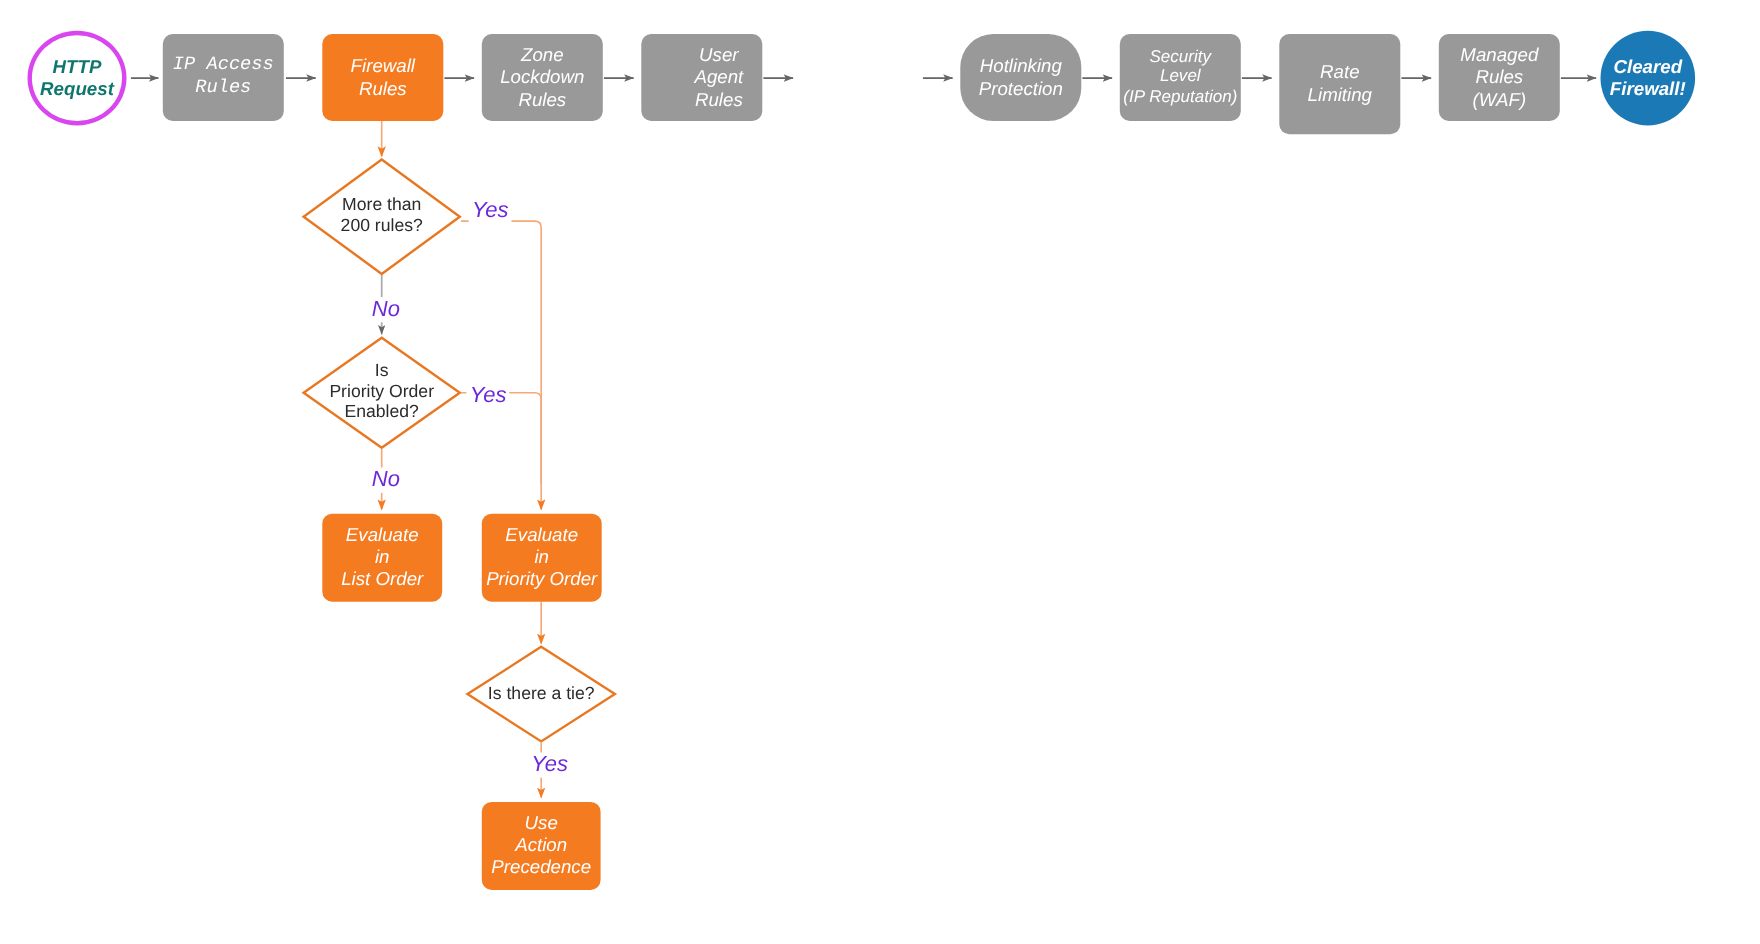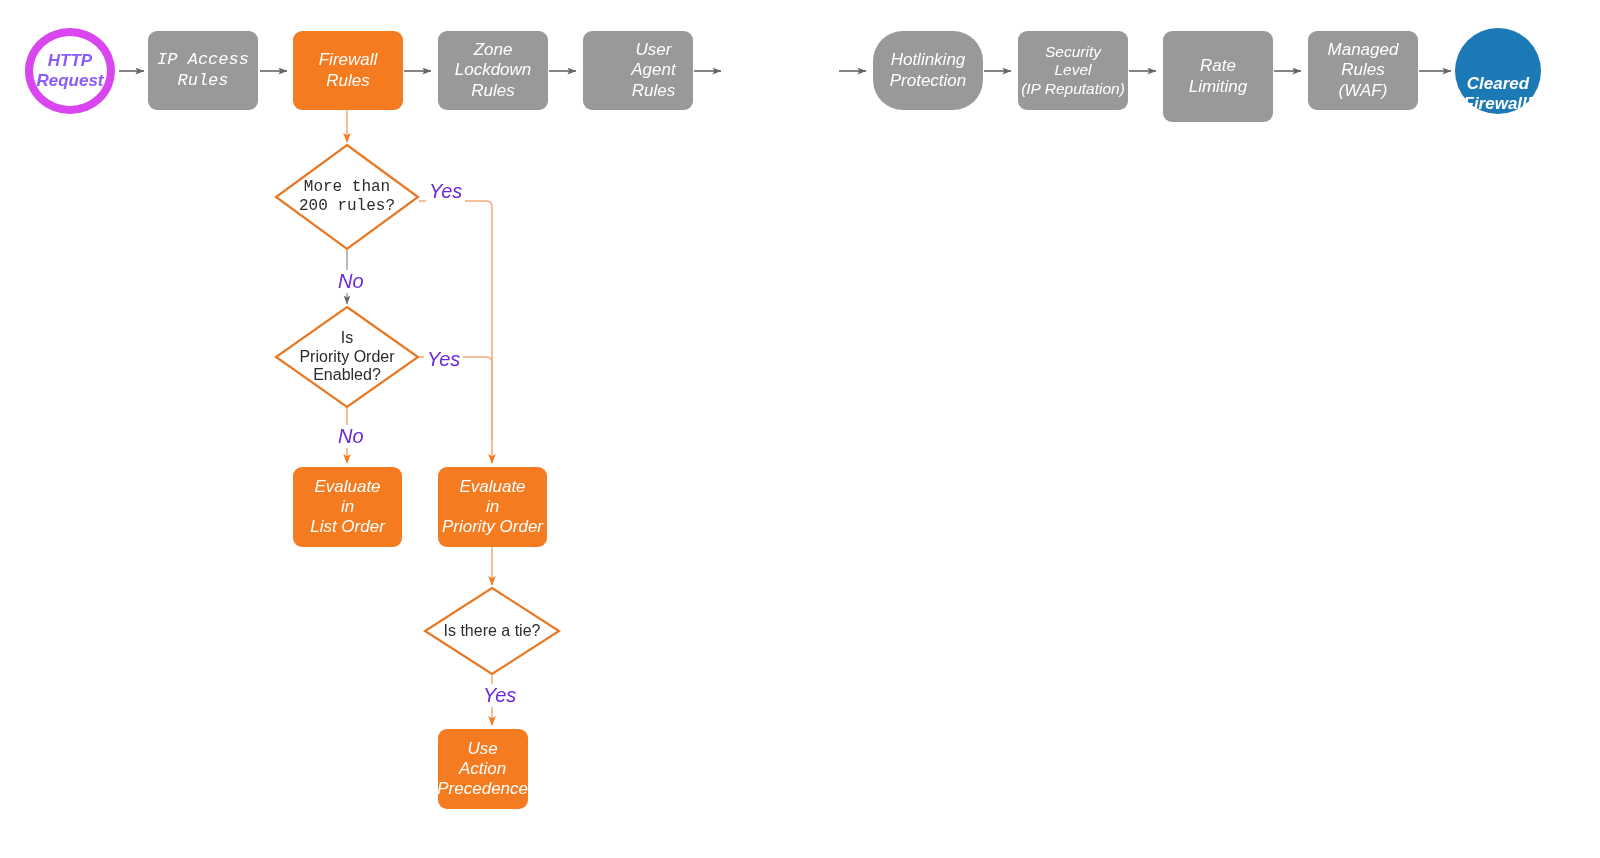--- a/index.html
+++ b/index.html
@@ -58,22 +58,22 @@
 
   
   .term {
     border-radius: 50%;
     font-style: italic;
     font-weight: bold;
     font-size: 17px;
   }
   .term.hollow {
     background: #ffffff;
-    border: 8px solid #d946ef;
-    color: #8b5cf6;
+    border: 4px solid #d946ef;
+    color: #0f766e;
   }
   .term.solid {
     background: #1b7ab5;
     color: #ffffff;
   }
 
   
   .decision {
     font-size: 16px;
     color: #2b2b2b;
@@ -184,26 +184,26 @@
     <span class="lbl">Rate
 Limiting</span>
   </div>
 
   <div class="node proc gray" style="left:1308px; top:31px; width:110px; height:79px;">
     <span class="lbl">Managed
 Rules
 (WAF)</span>
   </div>
 
-  <div class="node term solid" style="left:1455px; top:28px; width:86px; height:86px;align-items:flex-end;">
+  <div class="node term solid" style="left:1455px; top:28px; width:86px; height:86px;">
     <span class="lbl">Cleared
 Firewall!</span>
   </div>
 
-  <div class="node decision" style="left:277px; top:165px; width:140px; height:64px;font-family:Liberation Mono, monospace;">
+  <div class="node decision" style="left:277px; top:165px; width:140px; height:64px;">
     <span class="lbl">More than
 200 rules?</span>
   </div>
 
   <div class="node decision" style="left:277px; top:323px; width:140px; height:68px;align-items:center;">
     <span class="lbl">Is
 Priority Order
 Enabled?</span>
   </div>
 
@@ -216,21 +216,21 @@
 in
 List Order</span>
   </div>
 
   <div class="node proc orange" style="left:438px; top:467px; width:109px; height:80px;">
     <span class="lbl">Evaluate
 in
 Priority Order</span>
   </div>
 
-  <div class="node proc orange" style="left:438px; top:729px; width:90px; height:80px;justify-content:flex-end;">
+  <div class="node proc orange" style="left:438px; top:729px; width:108px; height:80px;">
     <span class="lbl">Use
 Action
 Precedence</span>
   </div>
 
   <div class="edge-label" style="left:426px; top:180px;">Yes</div>
 
   <div class="edge-label" style="left:335px; top:270px;">No</div>
 
   <div class="edge-label" style="left:424px; top:348px;">Yes</div>

